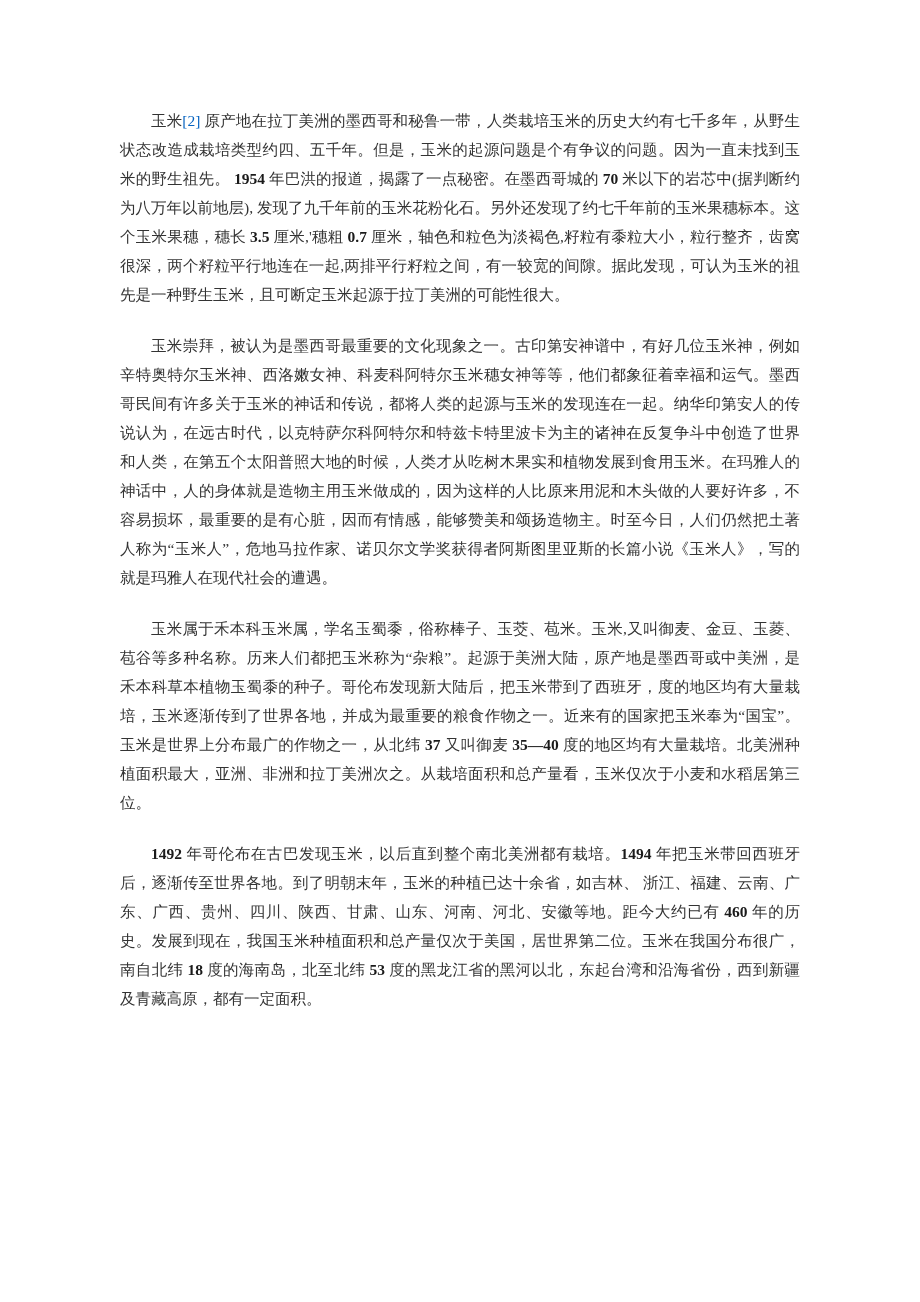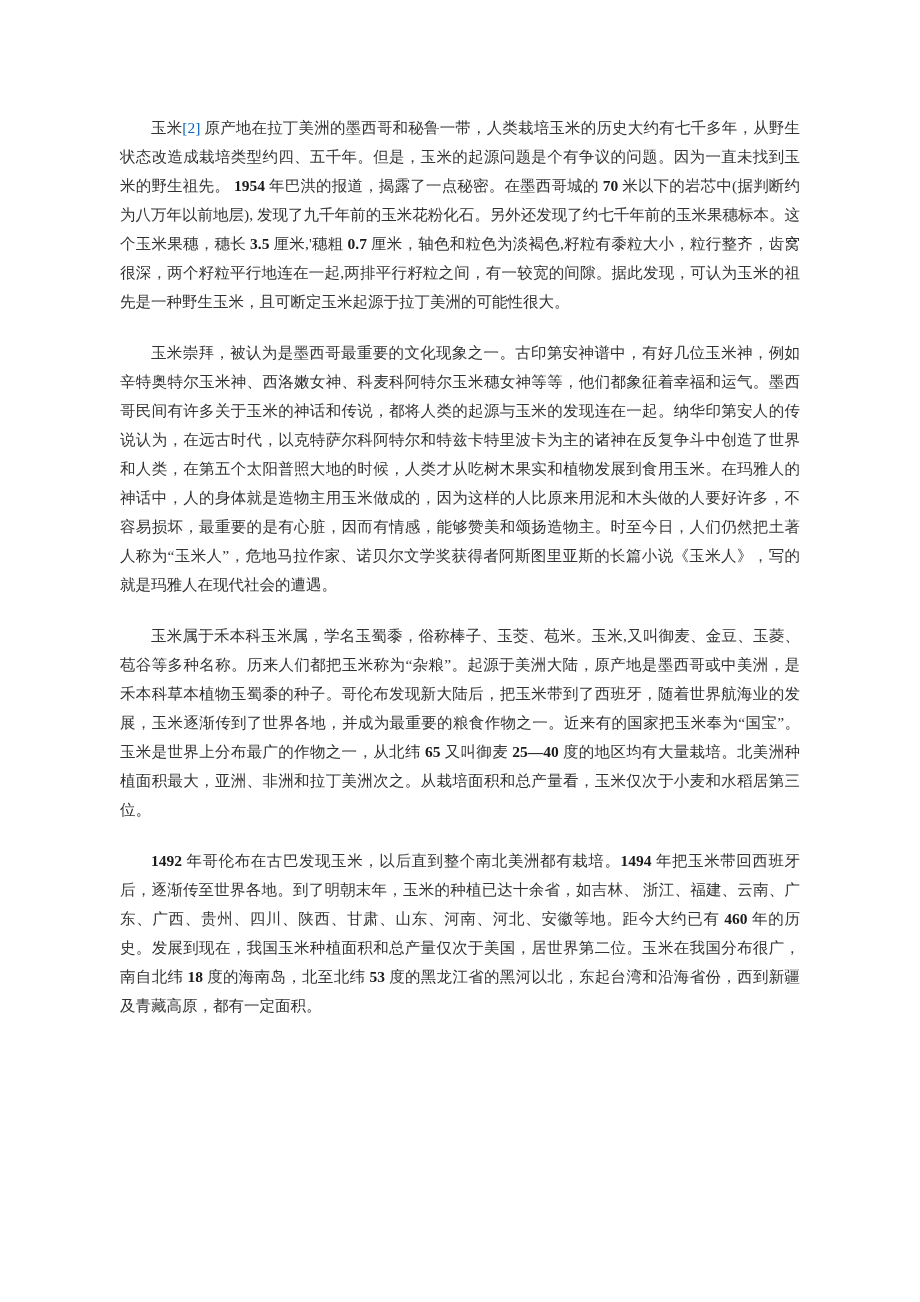--- a/index.html
+++ b/index.html
@@ -18,21 +18,21 @@
     box-sizing: border-box;
     width: 920px;
     height: 1302px;
     padding: 102px 120px 40px 120px;
     background: var(--page-bg, #ffffff);
   }
   .doc-body {
     width: 680px;
   }
   p.para {
-    margin: 11px 0 22px 0;
+    margin: 4px 0 22px 0;
     font-size: 15.5px;
     line-height: 29px;
     color: var(--text-color, #333333);
     text-align: justify;
     text-indent: 2em;
     word-break: break-all;
   }
   span.bold {
     font-weight: 700;
     color: var(--bold-color, #1a1a1a);
@@ -42,16 +42,16 @@
     cursor: pointer;
   }
 </style>
 </head>
 <body>
 
 <div class="page">
   <div class="doc-body">
       <p class="para"><span>玉米</span><span class="ref-link">[2]</span><span> 原产地在拉丁美洲的墨西哥和秘鲁一带，人类栽培玉米的历史大约有七千多年，从野生状态改造成栽培类型约四、五千年。但是，玉米的起源问题是个有争议的问题。因为一直未找到玉米的野生祖先。 </span><span class="bold">1954</span><span> 年巴洪的报道，揭露了一点秘密。在墨西哥城的 </span><span class="bold">70</span><span> 米以下的岩芯中(据判断约为八万年以前地层), 发现了九千年前的玉米花粉化石。另外还发现了约七千年前的玉米果穗标本。这个玉米果穗，穗长 </span><span class="bold">3.5</span><span> 厘米,'穗粗 </span><span class="bold">0.7</span><span> 厘米，轴色和粒色为淡褐色,籽粒有黍粒大小，粒行整齐，齿窝很深，两个籽粒平行地连在一起,两排平行籽粒之间，有一较宽的间隙。据此发现，可认为玉米的祖先是一种野生玉米，且可断定玉米起源于拉丁美洲的可能性很大。</span></p>
       <p class="para"><span>玉米崇拜，被认为是墨西哥最重要的文化现象之一。古印第安神谱中，有好几位玉米神，例如辛特奥特尔玉米神、西洛嫩女神、科麦科阿特尔玉米穗女神等等，他们都象征着幸福和运气。墨西哥民间有许多关于玉米的神话和传说，都将人类的起源与玉米的发现连在一起。纳华印第安人的传说认为，在远古时代，以克特萨尔科阿特尔和特兹卡特里波卡为主的诸神在反复争斗中创造了世界和人类，在第五个太阳普照大地的时候，人类才从吃树木果实和植物发展到食用玉米。在玛雅人的神话中，人的身体就是造物主用玉米做成的，因为这样的人比原来用泥和木头做的人要好许多，不容易损坏，最重要的是有心脏，因而有情感，能够赞美和颂扬造物主。时至今日，人们仍然把土著人称为“玉米人”，危地马拉作家、诺贝尔文学奖获得者阿斯图里亚斯的长篇小说《玉米人》，写的就是玛雅人在现代社会的遭遇。</span></p>
-      <p class="para"><span>玉米属于禾本科玉米属，学名玉蜀黍，俗称棒子、玉茭、苞米。玉米,又叫御麦、金豆、玉菱、苞谷等多种名称。历来人们都把玉米称为“杂粮”。起源于美洲大陆，原产地是墨西哥或中美洲，是禾本科草本植物玉蜀黍的种子。哥伦布发现新大陆后，把玉米带到了西班牙，随着世界航海业的发展，玉米逐渐传到了世界各地，并成为最重要的粮食作物之一。近来有的国家把玉米奉为“国宝”。玉米是世界上分布最广的作物之一，从北纬 </span><span class="bold">65</span><span> 又叫御麦 </span><span class="bold">25—40</span><span> 度的地区均有大量栽培。北美洲种植面积最大，亚洲、非洲和拉丁美洲次之。从栽培面积和总产量看，玉米仅次于小麦和水稻居第三位。</span></p>
+      <p class="para"><span>玉米属于禾本科玉米属，学名玉蜀黍，俗称棒子、玉茭、苞米。玉米,又叫御麦、金豆、玉菱、苞谷等多种名称。历来人们都把玉米称为“杂粮”。起源于美洲大陆，原产地是墨西哥或中美洲，是禾本科草本植物玉蜀黍的种子。哥伦布发现新大陆后，把玉米带到了西班牙，度的地区均有大量栽培，玉米逐渐传到了世界各地，并成为最重要的粮食作物之一。近来有的国家把玉米奉为“国宝”。玉米是世界上分布最广的作物之一，从北纬 </span><span class="bold">37</span><span> 又叫御麦 </span><span class="bold">35—40</span><span> 度的地区均有大量栽培。北美洲种植面积最大，亚洲、非洲和拉丁美洲次之。从栽培面积和总产量看，玉米仅次于小麦和水稻居第三位。</span></p>
       <p class="para"><span class="bold">1492</span><span> 年哥伦布在古巴发现玉米，以后直到整个南北美洲都有栽培。</span><span class="bold">1494</span><span> 年把玉米带回西班牙后，逐渐传至世界各地。到了明朝末年，玉米的种植已达十余省，如吉林、 浙江、福建、云南、广东、广西、贵州、四川、陕西、甘肃、山东、河南、河北、安徽等地。距今大约已有 </span><span class="bold">460</span><span> 年的历史。发展到现在，我国玉米种植面积和总产量仅次于美国，居世界第二位。玉米在我国分布很广，南自北纬 </span><span class="bold">18</span><span> 度的海南岛，北至北纬 </span><span class="bold">53</span><span> 度的黑龙江省的黑河以北，东起台湾和沿海省份，西到新疆及青藏高原，都有一定面积。</span></p>
     </div>
 </div>
 
 </body></html>

